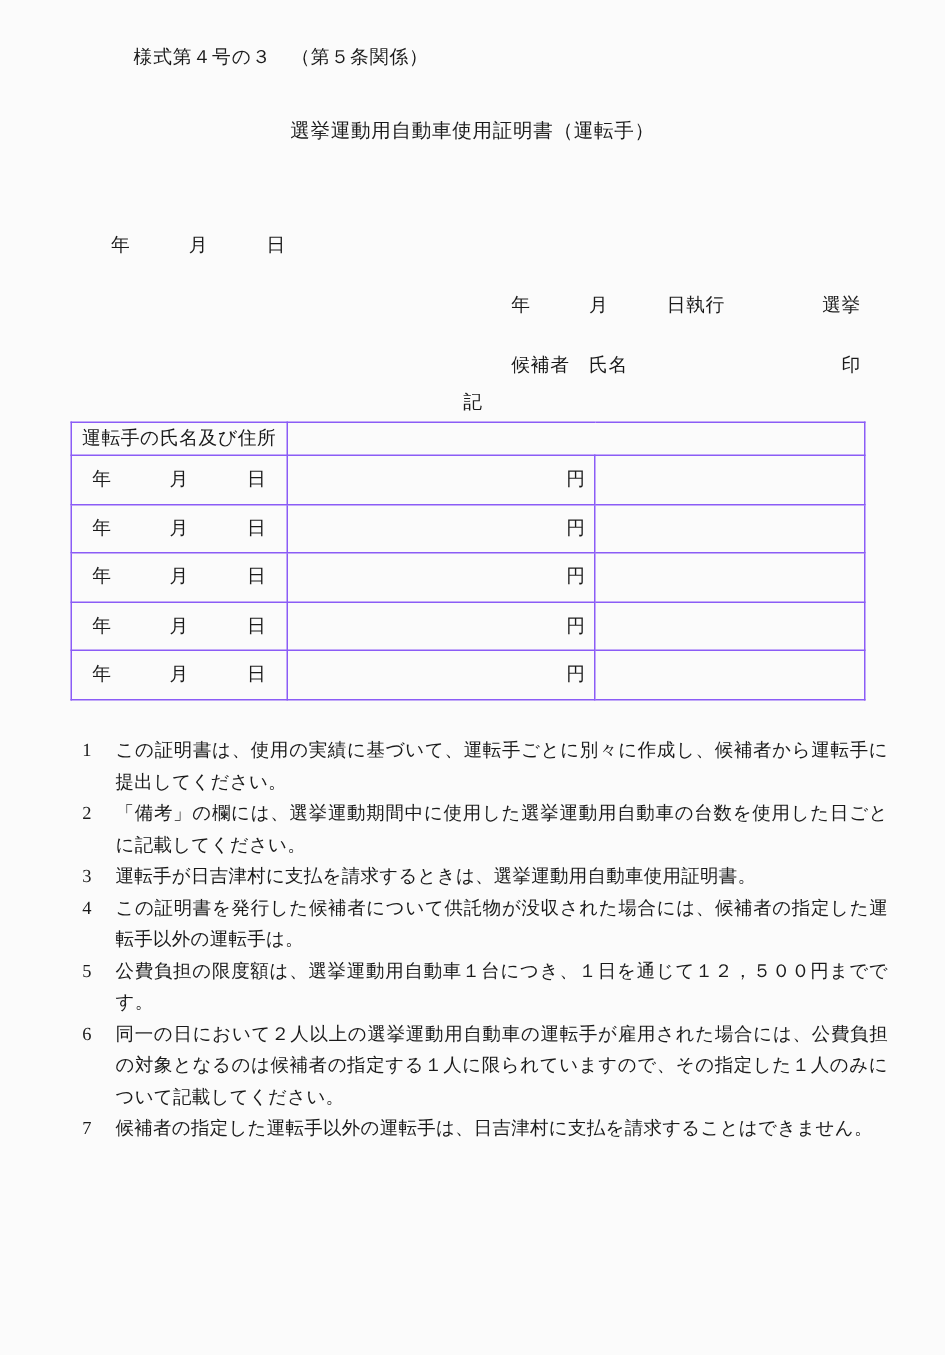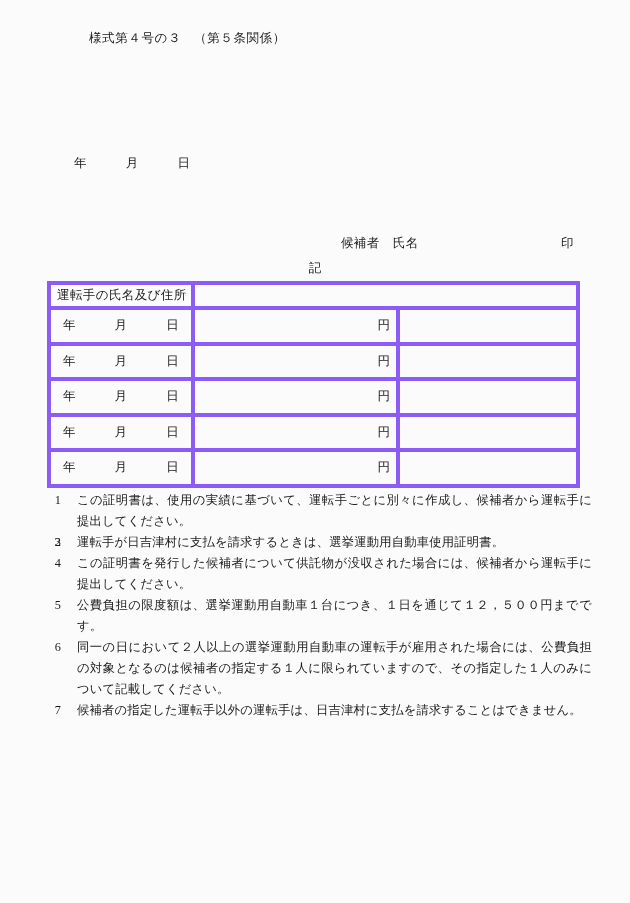--- a/index.html
+++ b/index.html
@@ -92,21 +92,21 @@
     left: 47px;
     top: 281px;
     width: 529px;
   }
   table.main {
     border-collapse: collapse;
     width: 100%;
     table-layout: fixed;
   }
   table.main td {
-    border: 4px solid #8b5cf6;
+    border: 1px solid #8b5cf6;
     font-size: 12.5px;
     padding: 0 6px;
     height: 21px;
     vertical-align: middle;
     white-space: pre;
   }
   .col-a { width: 144px; }
   .col-b { width: 205px; }
   .col-c { width: 180px; }
 
@@ -161,24 +161,26 @@
     text-align: center;
   }
 </style>
 </head>
 <body>
 
 <div class="page">
 
   <div class="form-no">様式第４号の３　（第５条関係）</div>
 
+  <div class="doc-title">選挙運動用自動車使用証明書（運転手）</div>
 
 
   <div class="lead-date">年　　　月　　　日</div>
 
+  <div class="sig sig-line1">年　　　月　　　日執行　　　　　選挙</div>
 
   <div class="sig sig-line2">候補者　氏名　　　　　　　　　　　印</div>
 
   <div class="ki">記</div>
 
   <div class="tbl-wrap">
     <table class="main">
       <colgroup>
         <col class="col-a">
         <col class="col-b">
@@ -220,28 +222,29 @@
   </div>
 
   <div class="notes">
     <ol class="note-list">
       <li>
         <span class="num">1</span>
         <span>この証明書は、使用の実績に基づいて、運転手ごとに別々に作成し、候補者から運転手に提出してください。</span>
       </li>
       <li>
         <span class="num">2</span>
+        <span>「備考」の欄には、選挙運動期間中に使用した選挙運動用自動車の台数を使用した日ごとに記載してください。</span>
       </li>
       <li>
         <span class="num">3</span>
         <span>運転手が日吉津村に支払を請求するときは、選挙運動用自動車使用証明書。</span>
       </li>
       <li>
         <span class="num">4</span>
-        <span>この証明書を発行した候補者について供託物が没収された場合には、候補者から運転手に提出してください。</span>
+        <span>この証明書を発行した候補者について供託物が没収された場合には、候補者の指定した運転手以外の運転手は。</span>
       </li>
       <li>
         <span class="num">5</span>
         <span>公費負担の限度額は、選挙運動用自動車１台につき、１日を通じて１２，５００円までです。</span>
       </li>
       <li>
         <span class="num">6</span>
         <span>同一の日において２人以上の選挙運動用自動車の運転手が雇用された場合には、公費負担の対象となるのは候補者の指定する１人に限られていますので、その指定した１人のみについて記載してください。</span>
       </li>
       <li>

